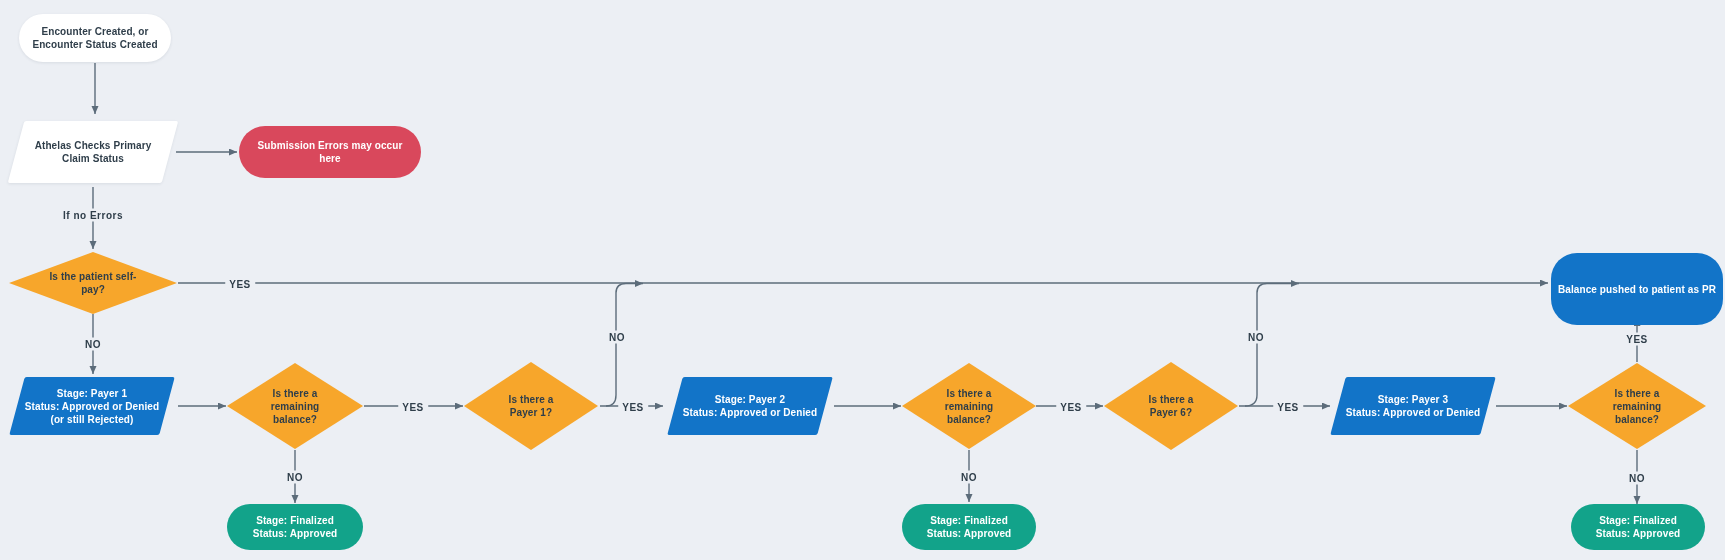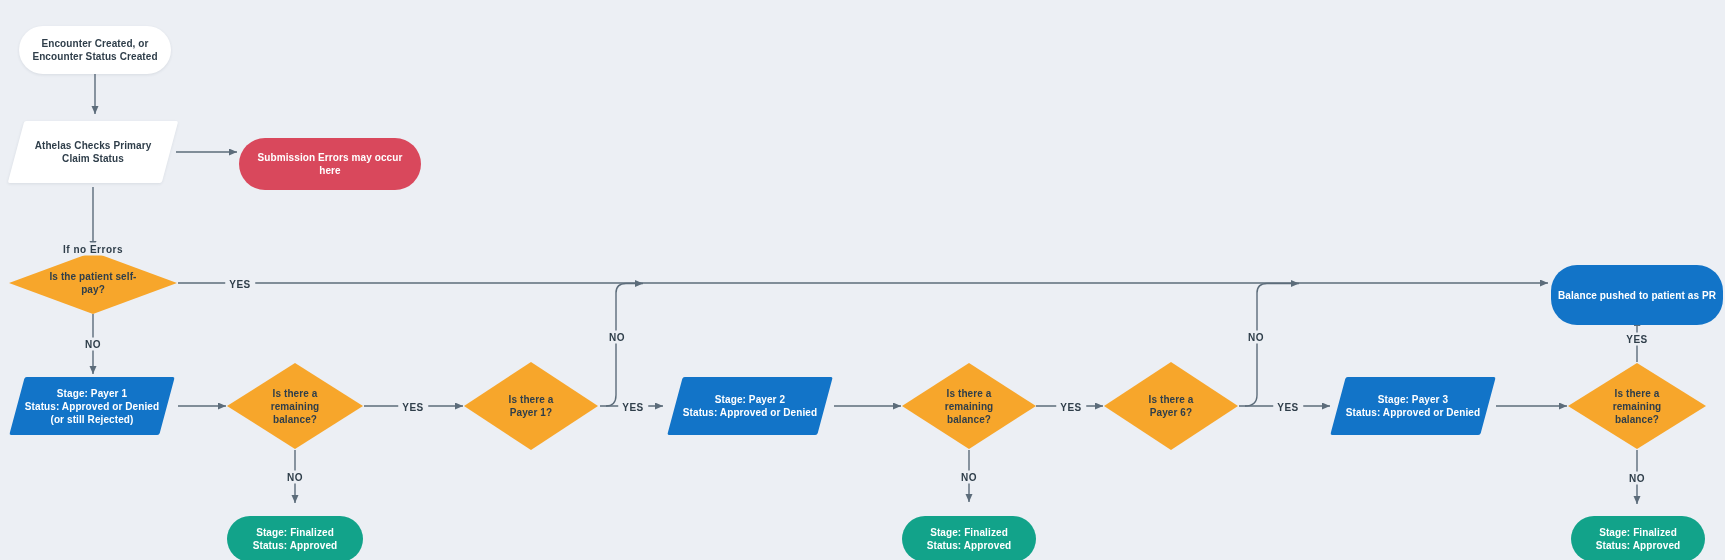--- a/index.html
+++ b/index.html
@@ -19,21 +19,21 @@
     font-family:"Liberation Sans",sans-serif;
   }
   .edges{position:absolute;left:0;top:0;width:1725px;height:560px;}
   .edge{fill:none;stroke:var(--line);stroke-width:1.4px;}
   .ah{fill:var(--line);}
   .node{
     position:absolute;display:flex;flex-direction:column;
     align-items:center;justify-content:center;text-align:center;
     font-size:10px;line-height:13px;letter-spacing:.1px;box-sizing:border-box;
   }
-  .pill{border-radius:26px;margin-top:12px;}
+  .pill{border-radius:26px;}
   .whitebg{background:var(--white);color:var(--text_dark);font-weight:700;
     box-shadow:0 1px 3px rgba(40,60,80,.10);}
   .colored{color:#fff;font-weight:700;}
   .redbg{background:var(--red);}
   .greenbg{background:var(--green);align-items:center;}
   .bluebg{background:var(--blue);}
   .diamond{
     background:var(--orange);color:var(--text_dark);font-weight:700;
     clip-path:polygon(50% 0,100% 50%,50% 100%,0 50%);
   }
@@ -161,25 +161,25 @@
   <div class="node pill colored greenbg" style="left:902px;top:504px;width:134px;height:46px;">
     <div class="nl">Stage: Finalized</div>
     <div class="nl">Status: Approved</div>
   </div>
 
   <div class="node pill colored greenbg" style="left:1571px;top:504px;width:134px;height:46px;">
     <div class="nl">Stage: Finalized</div>
     <div class="nl">Status: Approved</div>
   </div>
 
-  <div class="node pill colored bluebg" style="left:1551px;top:253px;width:172px;height:60px;">
+  <div class="node pill colored bluebg" style="left:1551px;top:253px;width:172px;height:72px;">
     <div class="nl">Balance pushed to patient as PR</div>
   </div>
 
-  <span class="edge-label" style="left:93px;top:249px;">If no Errors</span>
+  <span class="edge-label" style="left:93px;top:215px;">If no Errors</span>
   <span class="edge-label" style="left:240px;top:284px;">YES</span>
   <span class="edge-label" style="left:93px;top:344px;">NO</span>
   <span class="edge-label" style="left:413px;top:407px;">YES</span>
   <span class="edge-label" style="left:617px;top:337px;">NO</span>
   <span class="edge-label" style="left:633px;top:407px;">YES</span>
   <span class="edge-label" style="left:295px;top:477px;">NO</span>
   <span class="edge-label" style="left:1071px;top:407px;">YES</span>
   <span class="edge-label" style="left:1256px;top:337px;">NO</span>
   <span class="edge-label" style="left:1288px;top:407px;">YES</span>
   <span class="edge-label" style="left:969px;top:477px;">NO</span>

